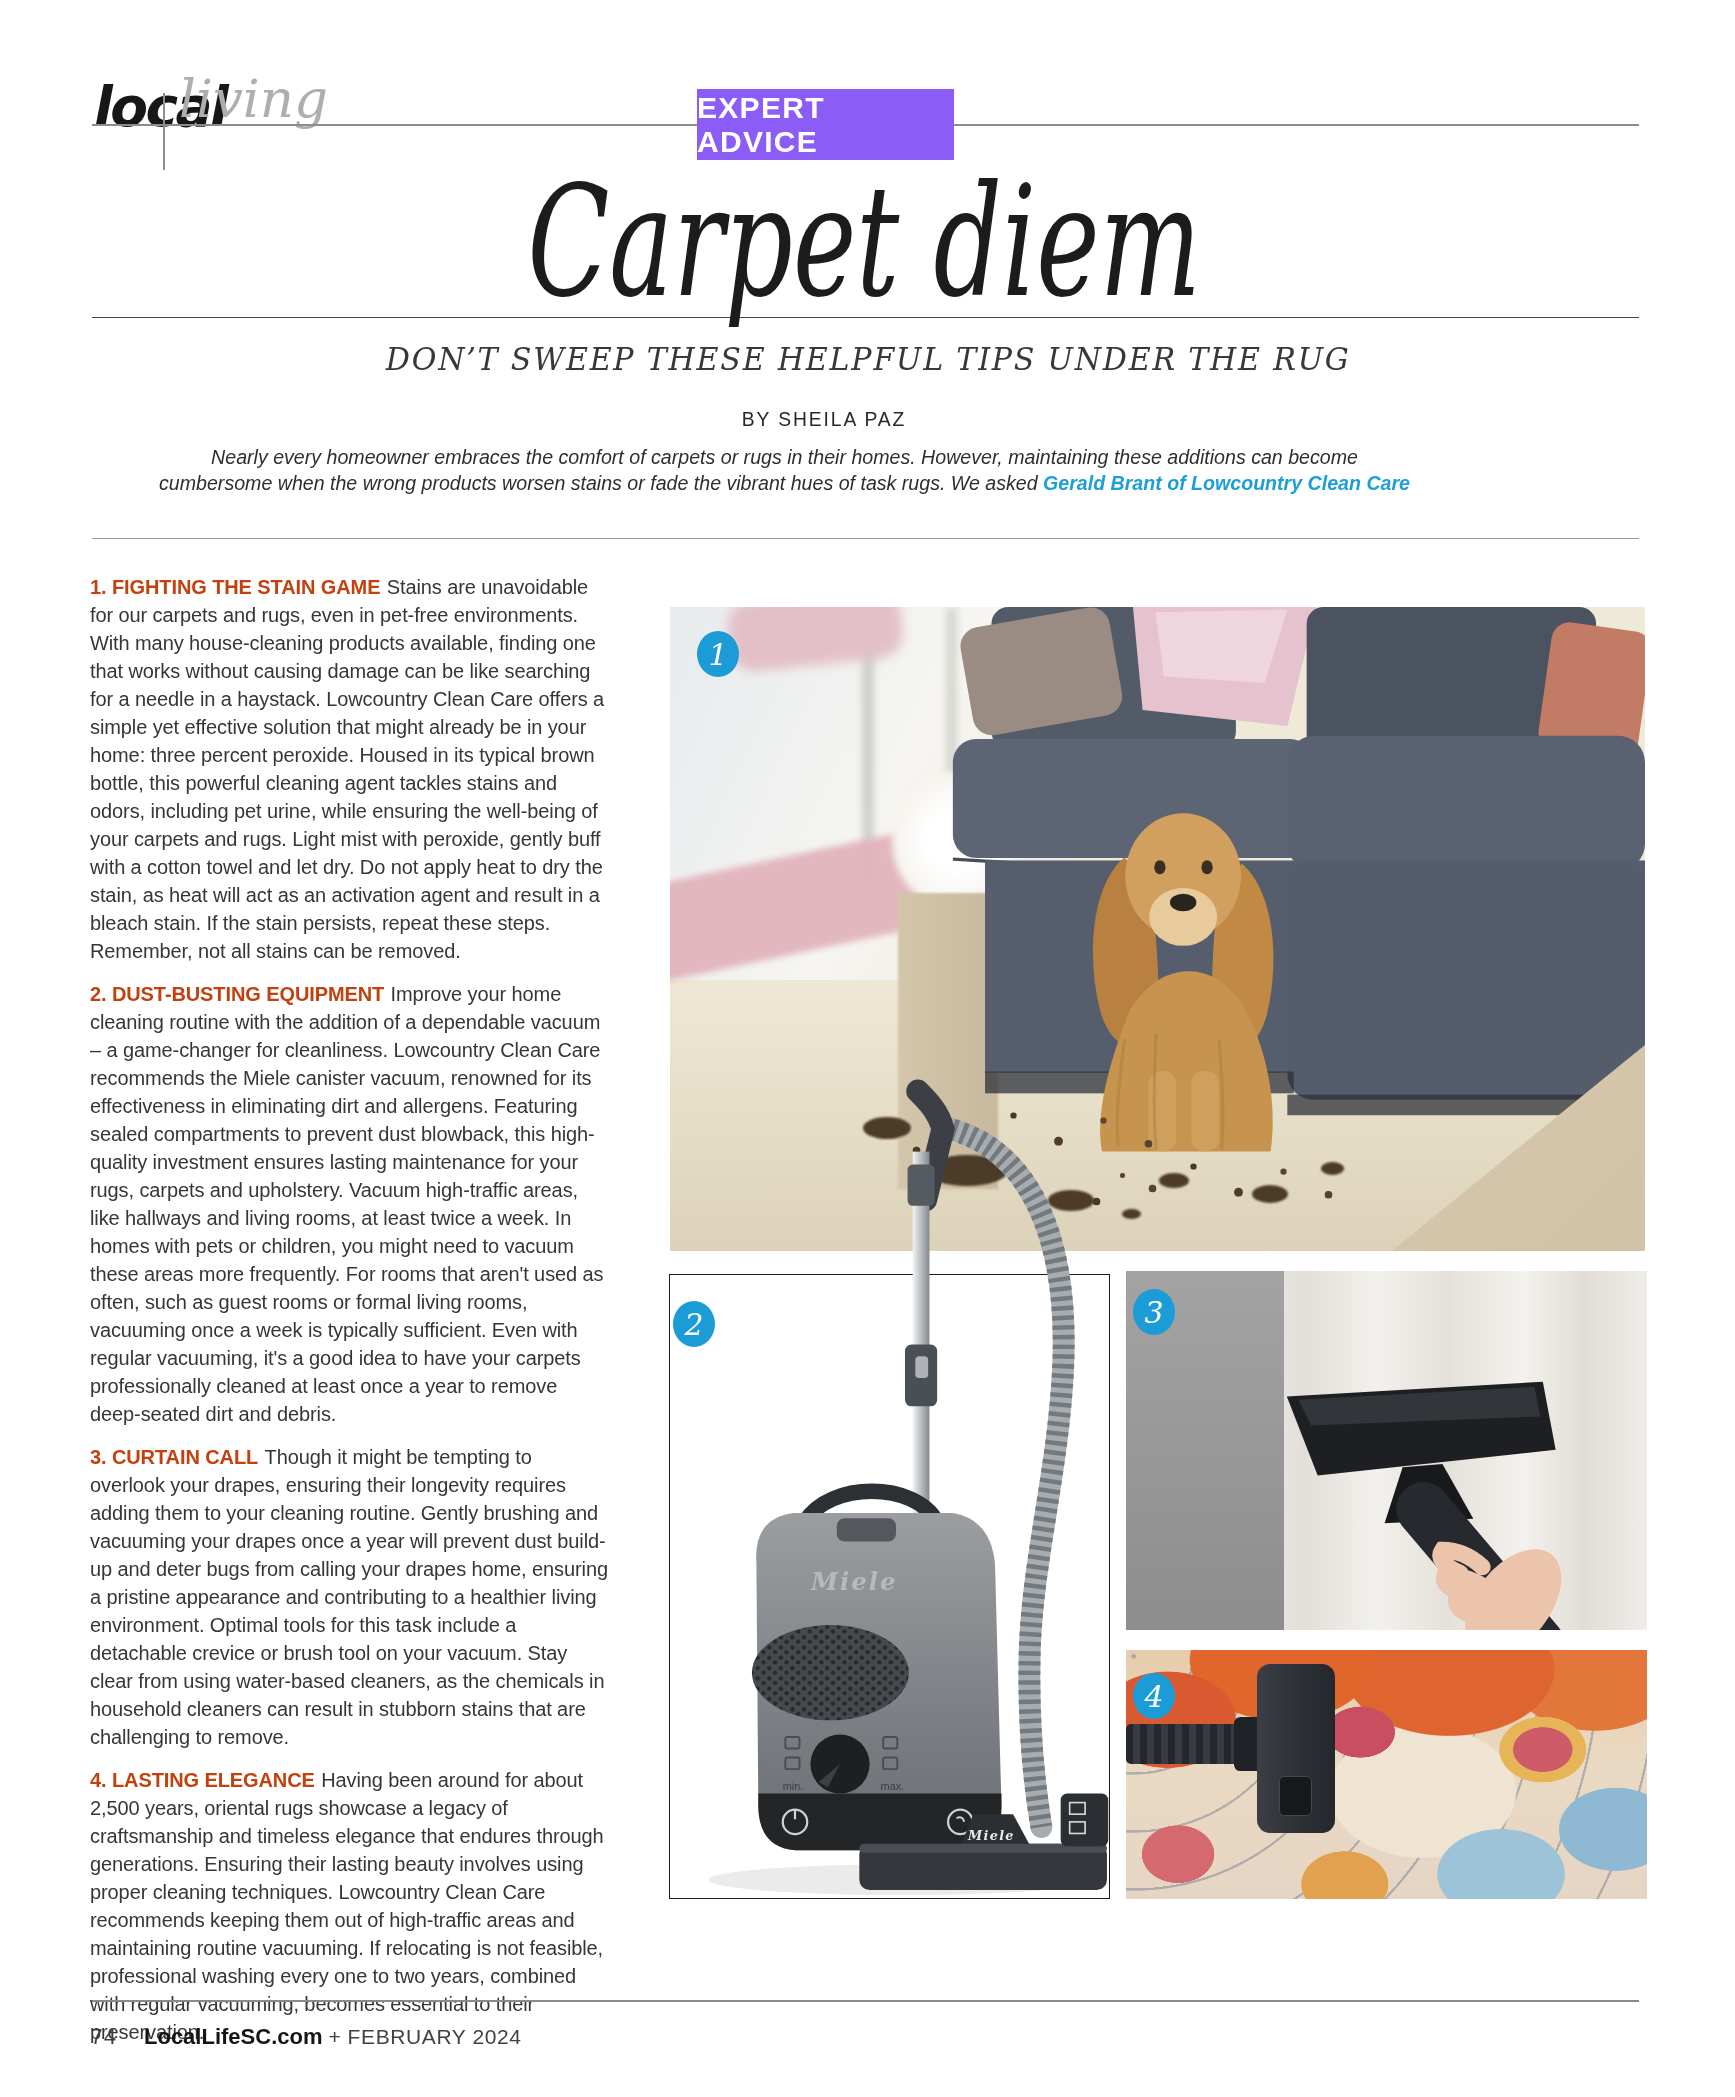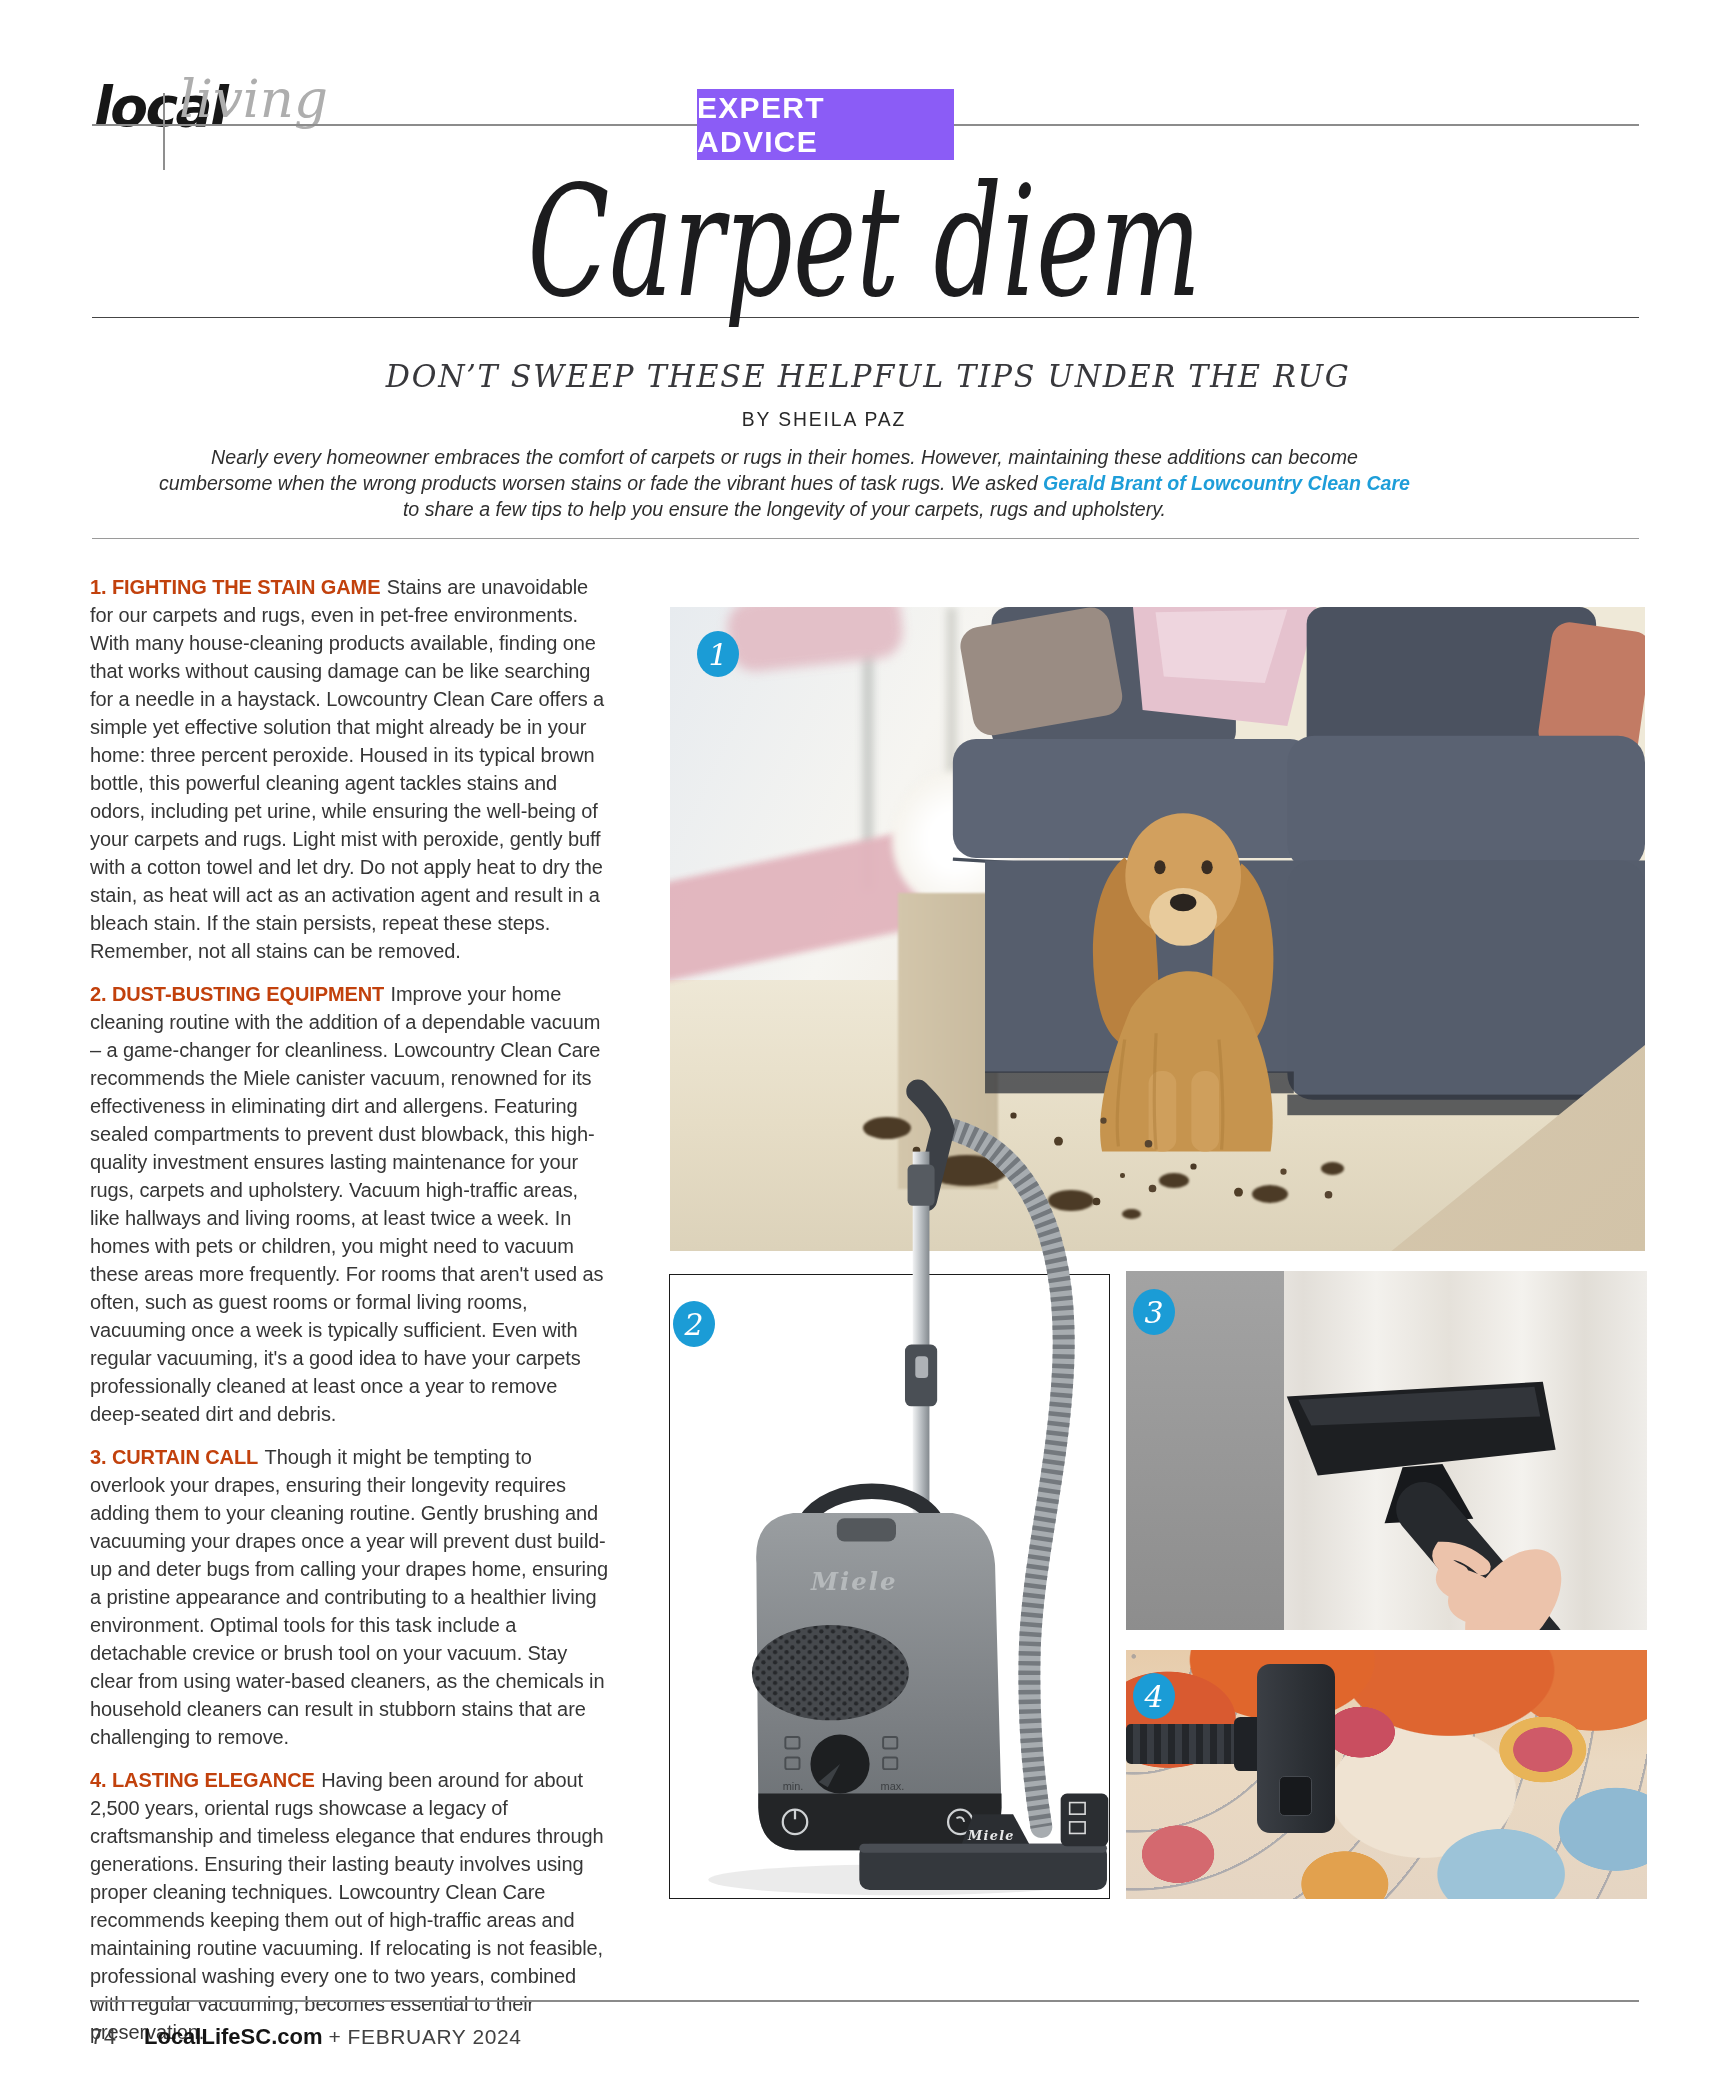--- a/index.html
+++ b/index.html
@@ -17,21 +17,21 @@
   .rule-top{top:124px;}
   .badge{left:697px;top:89px;width:257px;height:71px;background:#8b5cf6;z-index:2;
          display:flex;align-items:center;justify-content:center;color:#ffffff;
          font-weight:bold;font-size:30px;letter-spacing:1.3px;}
 
   
   .title-wrap{left:0;top:160px;width:1728px;text-align:center;z-index:1;}
   .title-text{display:inline-block;font-family:"DejaVu Serif",serif;font-style:italic;
               font-size:153px;line-height:164px;color:#1c1c1e;transform:scaleX(.70);}
   .rule-title{top:317px;height:1.3px;background:#454545;}
-  .subtitle-wrap{left:0;top:340px;width:1736px;text-align:center;margin-top:17px;}
+  .subtitle-wrap{left:0;top:340px;width:1736px;text-align:center;}
   .subtitle-text{display:inline-block;font-family:"DejaVu Serif",serif;font-style:italic;
                  font-size:32px;color:#38383c;letter-spacing:1.9px;transform:scaleX(.94);}
   .byline{left:0;top:409px;width:1648px;text-align:center;font-size:19.3px;
           letter-spacing:1.9px;color:#282828;}
   .intro{left:0;top:444px;width:1569px;text-align:center;font-style:italic;
          font-size:19.6px;line-height:26px;color:#2e2e2e;}
   .intro b{color:#1e9ed9;font-weight:bold;}
   .rule-intro{top:538px;height:1.3px;background:#9a9a9a;}
 
   
@@ -129,21 +129,20 @@
     <span class="title-text">Carpet diem</span>
   </div>
   <div class="abs rule rule-title"></div>
   <div class="abs subtitle-wrap">
     <span class="subtitle-text">DON’T SWEEP THESE HELPFUL TIPS UNDER THE RUG</span>
   </div>
   <div class="abs byline">BY SHEILA PAZ</div>
   <div class="abs intro">
     <div>Nearly every homeowner embraces the comfort of carpets or rugs in their homes. However, maintaining these additions can become</div>
     <div><span>cumbersome when the wrong products worsen stains or fade the vibrant hues of task rugs. We asked </span><b>Gerald Brant of Lowcountry Clean Care</b></div>
-    <div>to share a few tips to help you ensure the longevity of your carpets, rugs and upholstery.</div>
   </div>
   <div class="abs rule rule-intro"></div>
 
   <div class="abs article">
     <p class="tip"><span class="hd">1. FIGHTING THE STAIN GAME</span><span>Stains are unavoidable for our carpets and rugs, even in pet-free environments. With many house-cleaning products available, finding one that works without causing damage can be like searching for a needle in a haystack. Lowcountry Clean Care offers a simple yet effective solution that might already be in your home: three percent peroxide. Housed in its typical brown bottle, this powerful cleaning agent tackles stains and odors, including pet urine, while ensuring the well-being of your carpets and rugs. Light mist with peroxide, gently buff with a cotton towel and let dry. Do not apply heat to dry the stain, as heat will act as an activation agent and result in a bleach stain. If the stain persists, repeat these steps. Remember, not all stains can be removed.</span></p>
     <p class="tip"><span class="hd">2. DUST-BUSTING EQUIPMENT</span><span>Improve your home cleaning routine with the addition of a dependable vacuum – a game-changer for cleanliness. Lowcountry Clean Care recommends the Miele canister vacuum, renowned for its effectiveness in eliminating dirt and allergens. Featuring sealed compartments to prevent dust blowback, this high-quality investment ensures lasting maintenance for your rugs, carpets and upholstery. Vacuum high-traffic areas, like hallways and living rooms, at least twice a week. In homes with pets or children, you might need to vacuum these areas more frequently. For rooms that aren't used as often, such as guest rooms or formal living rooms, vacuuming once a week is typically sufficient. Even with regular vacuuming, it's a good idea to have your carpets professionally cleaned at least once a year to remove deep-seated dirt and debris.</span></p>
     <p class="tip"><span class="hd">3. CURTAIN CALL</span><span>Though it might be tempting to overlook your drapes, ensuring their longevity requires adding them to your cleaning routine. Gently brushing and vacuuming your drapes once a year will prevent dust build-up and deter bugs from calling your drapes home, ensuring a pristine appearance and contributing to a healthier living environment. Optimal tools for this task include a detachable crevice or brush tool on your vacuum. Stay clear from using water-based cleaners, as the chemicals in household cleaners can result in stubborn stains that are challenging to remove.</span></p>
     <p class="tip"><span class="hd">4. LASTING ELEGANCE</span><span>Having been around for about 2,500 years, oriental rugs showcase a legacy of craftsmanship and timeless elegance that endures through generations. Ensuring their lasting beauty involves using proper cleaning techniques. Lowcountry Clean Care recommends keeping them out of high-traffic areas and maintaining routine vacuuming. If relocating is not feasible, professional washing every one to two years, combined with regular vacuuming, becomes essential to their preservation.</span></p>
   </div>
 

